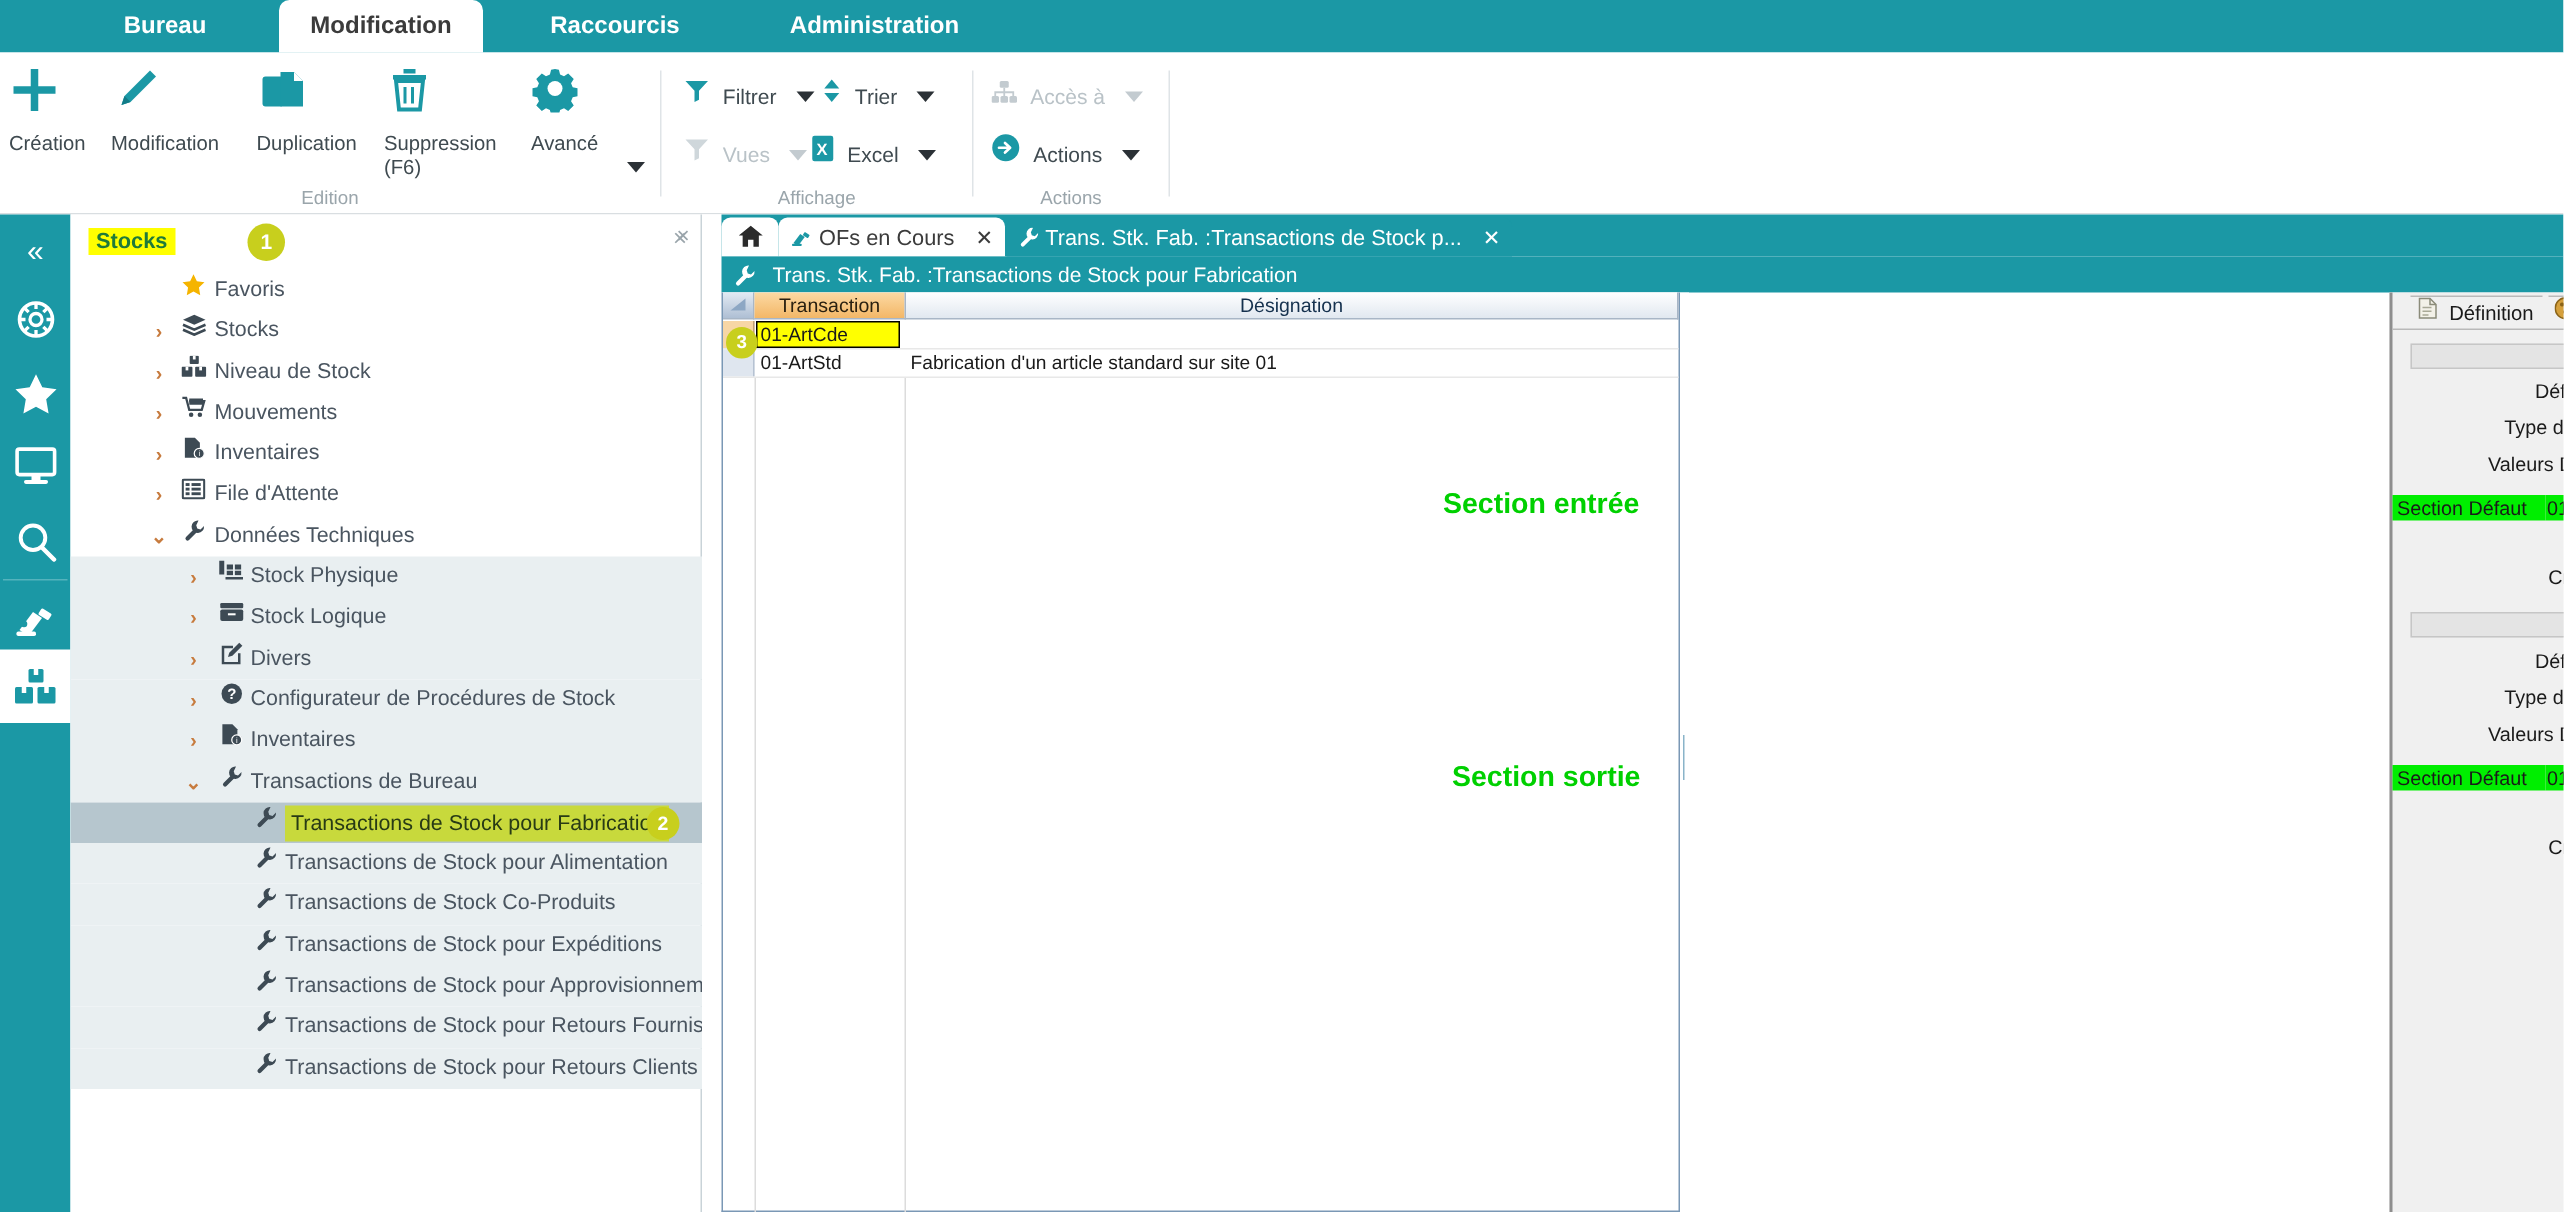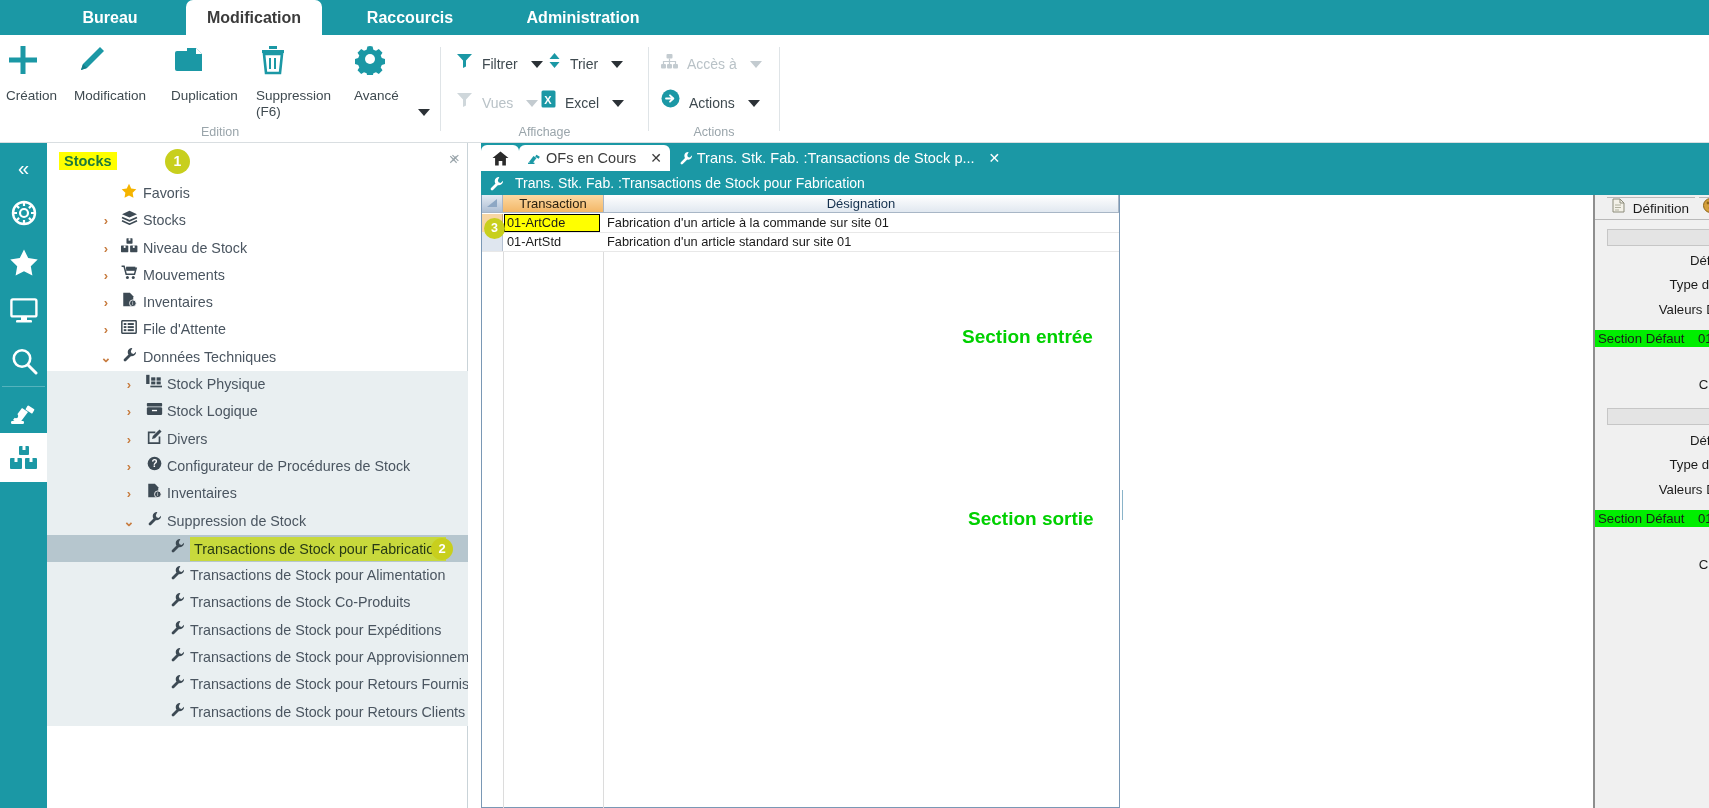--- a/index.html
+++ b/index.html
@@ -561,21 +561,21 @@
               <text x="12.5" y="16" font-size="6" fill="#ffffff" text-anchor="middle" font-family="Liberation Sans">i</text>
             </svg></span>
           <span class="tl" style="left: 120px;">Inventaires</span>
         </div>
         <div class="tn shaded">
           <span class="arr" style="left: 75px;">⌄</span>
           <span class="ti" style="left: 97px;"><svg width="15" height="15" viewBox="0 0 18 18">
               <path d="M12.4 1.2 a5 5 0 1 0 4.4 4.4 l-2.8 2.8 -2.6 -.8 -.8 -2.6 z" fill="#3d4a54"></path>
               <path d="M9.6 7.2 L2.4 14.4 a1.7 1.7 0 0 0 2.4 2.4 L12 9.6 z" fill="#3d4a54"></path>
             </svg></span>
-          <span class="tl" style="left: 120px;">Suppression de Stock</span>
+          <span class="tl" style="left: 120px;">Transactions de Bureau</span>
         </div>
         <div class="tn sel">
           <span class="ti" style="left: 120px;"><svg width="15" height="15" viewBox="0 0 18 18">
               <path d="M12.4 1.2 a5 5 0 1 0 4.4 4.4 l-2.8 2.8 -2.6 -.8 -.8 -2.6 z" fill="#3d4a54"></path>
               <path d="M9.6 7.2 L2.4 14.4 a1.7 1.7 0 0 0 2.4 2.4 L12 9.6 z" fill="#3d4a54"></path>
             </svg></span>
           <span class="tl hl" style="left: 143px; top: 2px; line-height: 22px;">Transactions de Stock pour Fabrication</span>
           <span class="badge" style="left: 384px; top: 3px; width: 22px; height: 22px; line-height: 22px; font-size: 13px;">2</span>
         </div>
         <div class="tn shaded">
@@ -676,21 +676,20 @@
         <svg width="12" height="10" viewBox="0 0 12 10" style="margin-top:3px;">
             <path d="M1 9 L11 9 L11 1 Z" fill="#8da7c4"></path>
           </svg>
       </div>
       <div class="gh active" style="left:21px;width:101px;">Transaction</div>
       <div class="gh" style="left:122px;width:515px;">Désignation</div>
 
       <div class="grow" style="top:19px;width:637px;">
         <div class="gcell rowhdr" style="left:0;width:21px;"></div>
         <div class="gcell selcell" style="left:22px;width:96px;">01-ArtCde</div>
-        <div class="gcell plain" style="left:122px;width:510px;">Fabrication d'un article à la commande sur site 01</div>
       </div>
       <div class="grow-sep" style="top:37px;width:637px;"></div>
 
       <div class="grow" style="top:38px;width:637px;">
         <div class="gcell rowhdr" style="left:0;width:21px;background:#dfe6ef;border-right:1px solid #b6c2d2;"></div>
         <div class="gcell plain" style="left:22px;width:96px;">01-ArtStd</div>
         <div class="gcell plain" style="left:122px;width:510px;">Fabrication d'un article standard sur site 01</div>
       </div>
       <div class="grow-sep" style="top:56px;width:637px;"></div>
 

